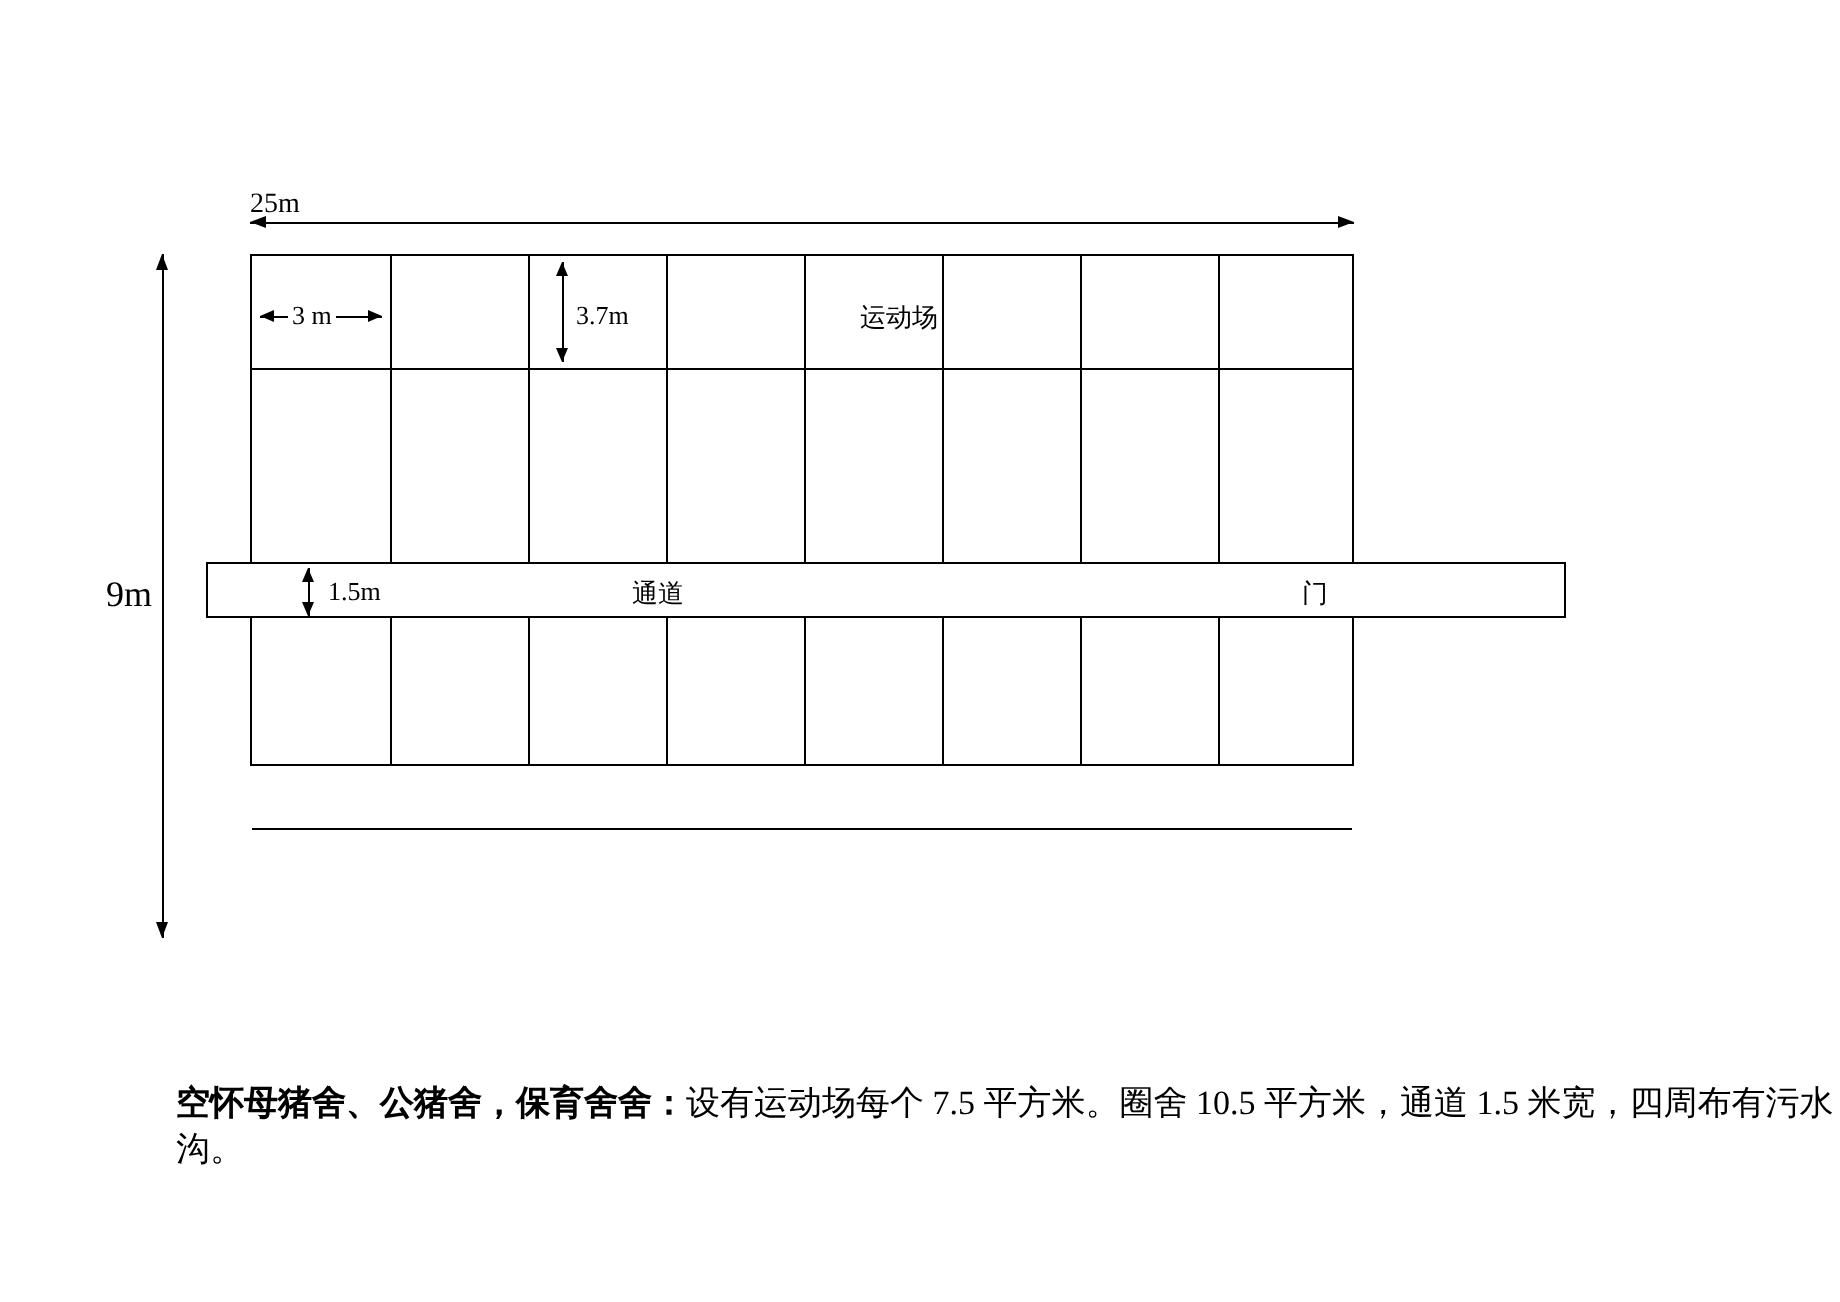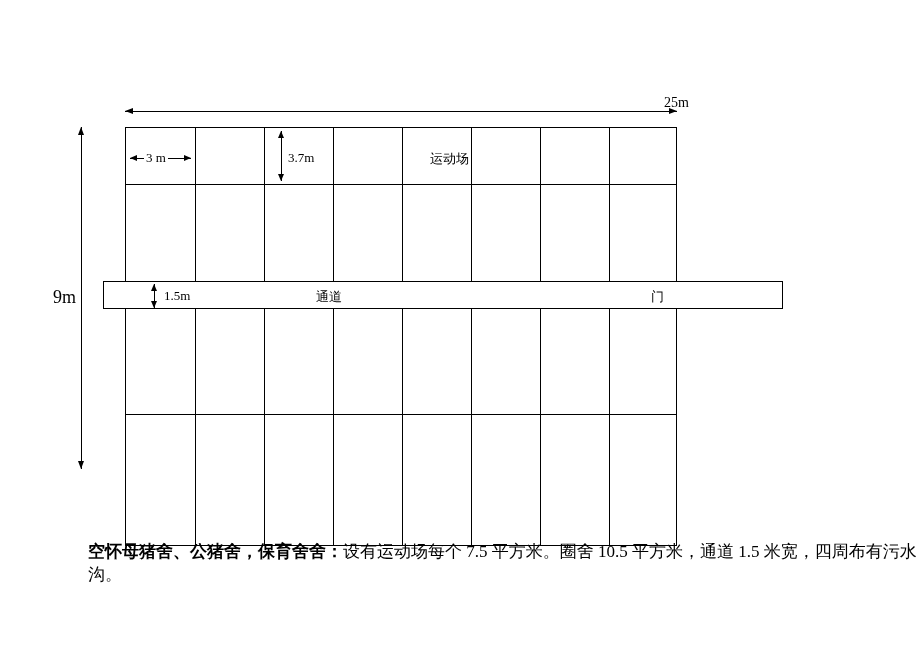--- a/index.html
+++ b/index.html
@@ -16,21 +16,21 @@
       position: absolute;
       left: 100px;
       top: 115px;
     }
     
     .building {
       position: absolute;
       left: 25px;
       top: 12px;
       width: 552px;
-      height: 419px;
+      height: 256px;
       border: 1px solid #000;
     }
     
     .vline {
       position: absolute;
       top: 0;
       width: 1px;
       height: 100%;
       background: #000;
     }
@@ -49,24 +49,24 @@
       top: 166px;
       width: 680px;
       height: 28px;
       border: 1px solid #000;
       background: #fff;
       z-index: 2;
     }
     
     .dim-top {
       position: absolute;
-      left: 37px;
+      left: 25px;
       top: -20px;
       width: 552px;
-      text-align: right;
+      text-align: left;
       font-size: 14px;
       font-family: Liberation Serif, serif;
     }
     .dim-top-line {
       position: absolute;
       left: 25px;
       top: -4px;
       width: 552px;
       height: 1px;
       background: #000;

